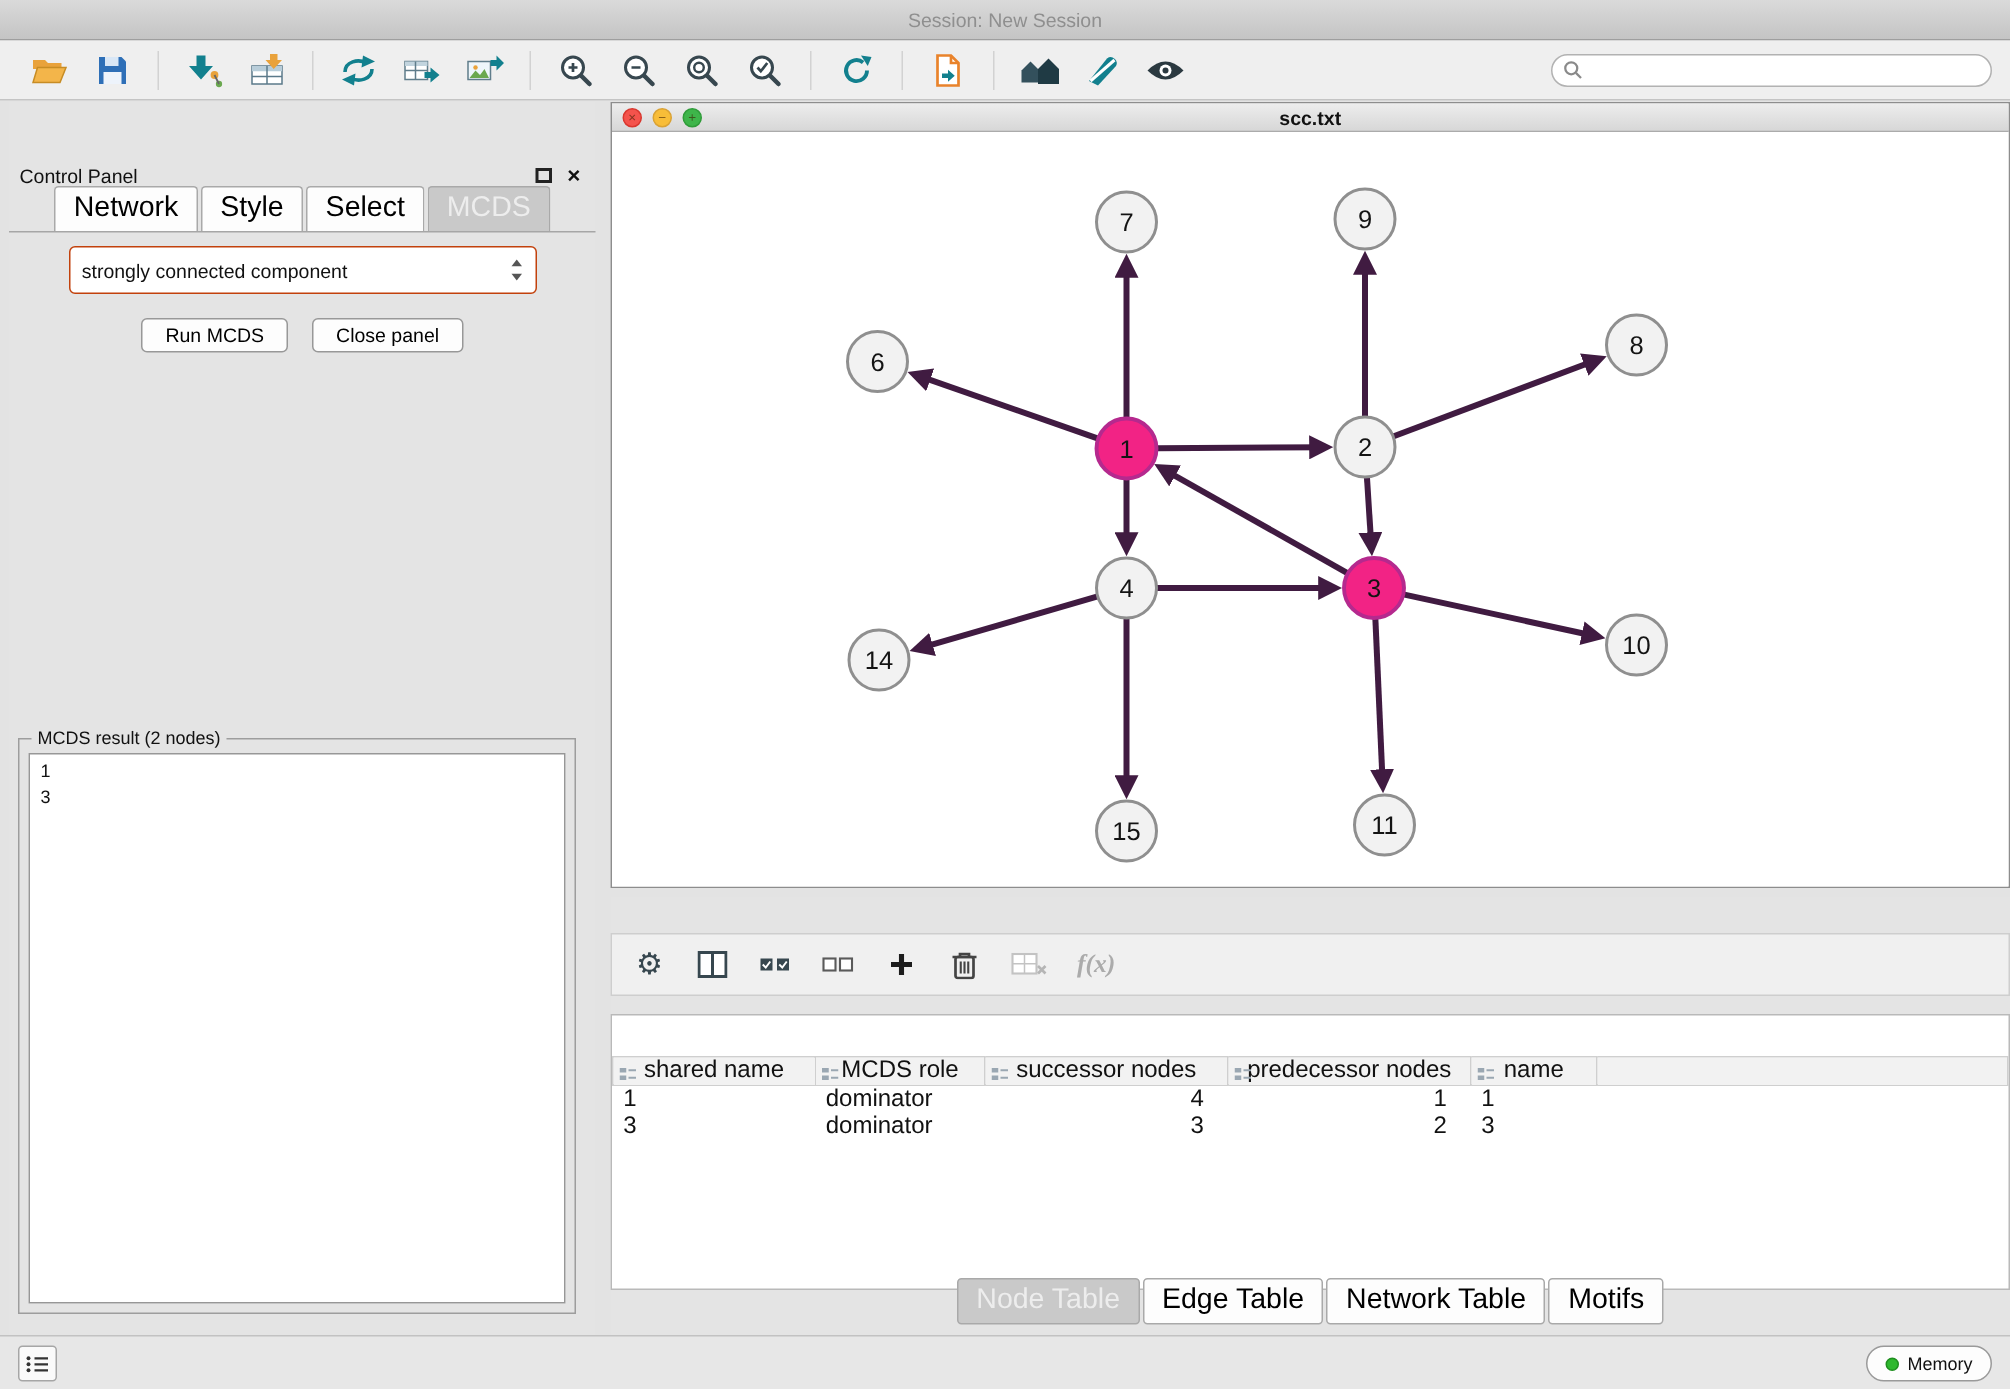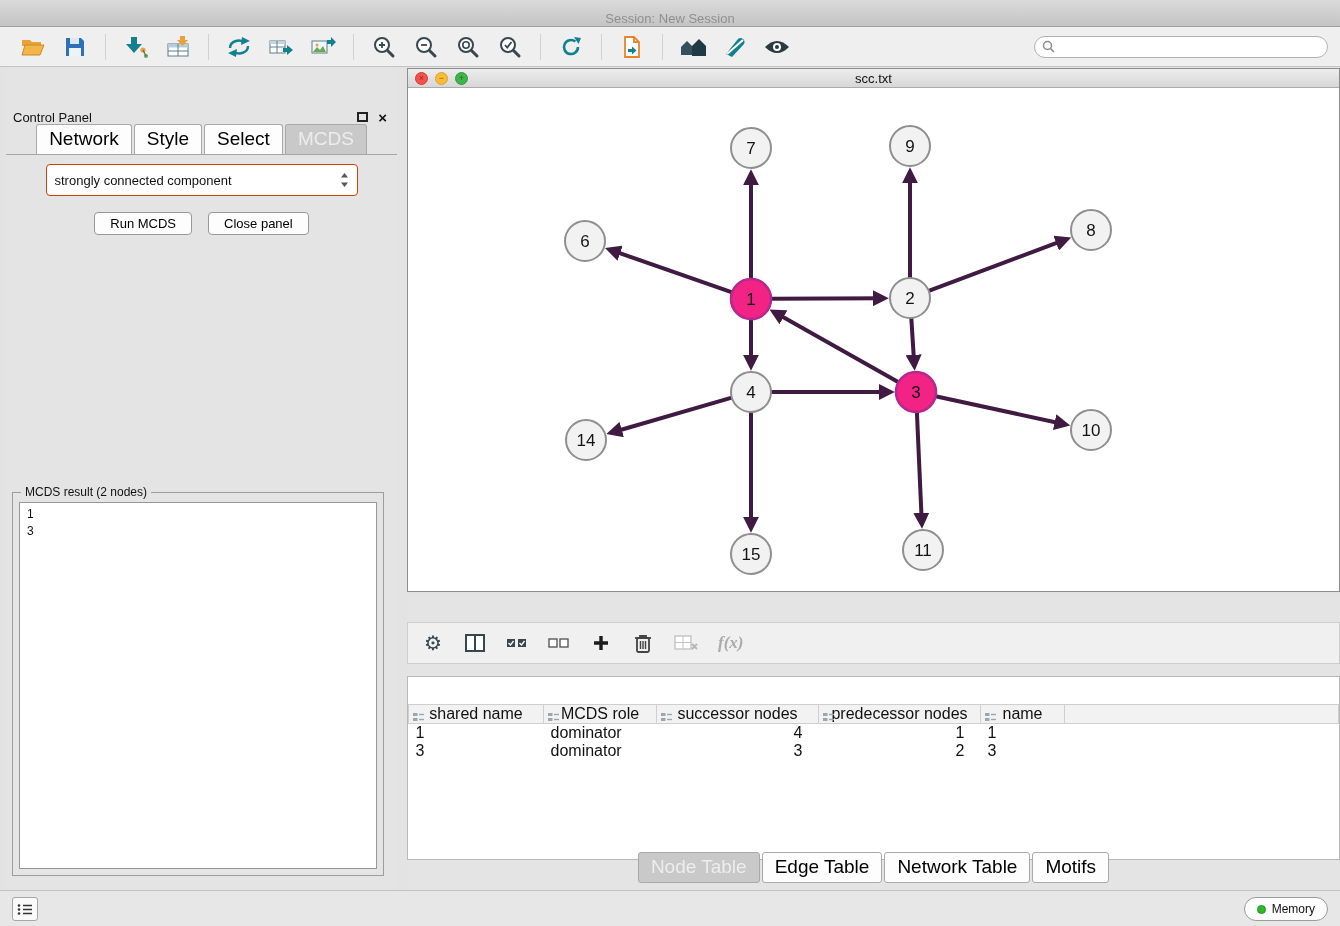--- a/index.html
+++ b/index.html
@@ -1,21 +1,21 @@
 <!DOCTYPE html>
 <html><head>
 <meta charset="utf-8">
 <style>
   * { margin:0; padding:0; box-sizing:border-box; }
   html,body { width:1340px; height:926px; overflow:hidden; }
   body { font-family:"Liberation Sans", sans-serif; background:#e3e3e3; position:relative; font-size:13px; color:#111; }
 
   
   .titlebar { height:27px; background:linear-gradient(#dadada,#c4c4c4); border-bottom:1px solid #9e9e9e;
-              display:flex; align-items:flex-end; justify-content:center; color:#8f8f8f; font-size:13px; }
+              display:flex; align-items:center; justify-content:center; color:#8f8f8f; font-size:13px; }
 
   
   .main-toolbar { position:absolute; top:27px; left:0; right:0; height:40px; background:#efefef;
                   border-bottom:1px solid #c4c4c4; display:flex; align-items:center; padding:0 12px; }
   .tbtn { width:32px; height:32px; display:flex; align-items:center; justify-content:center; margin:0 5px; cursor:default; }
   .sep  { width:1px; height:26px; background:#d2d2d2; margin:0 9px; }
   .search-box { margin-left:auto; width:294px; height:22px; border:1px solid #b2b2b2; border-radius:12px;
                 background:#fff; display:flex; align-items:center; padding:0 7px; }
   .search-box input { border:none; outline:none; flex:1; font-size:12px; background:transparent; margin-left:4px; }
 
@@ -45,21 +45,21 @@
   
   .network-window { position:absolute; left:407px; top:68px; width:933px; height:524px; border:1px solid #8d8d8d; background:#fff; }
   .net-titlebar { height:19px; background:linear-gradient(#ededed,#d7d7d7); border-bottom:1px solid #ababab;
                   display:flex; align-items:center; position:relative; }
   .traffic { display:flex; gap:7px; margin-left:7px; z-index:2; }
   .light { width:13px; height:13px; border-radius:50%; font-size:9px; display:flex; align-items:center; justify-content:center;
            color:rgba(60,30,0,.6); line-height:1; }
   .light.red    { background:#f4534c; border:1px solid #d9372e; }
   .light.yellow { background:#f8bd38; border:1px solid #daa233; }
   .light.green  { background:#3eb54a; border:1px solid #2f9c39; }
-  .net-title { position:absolute; left:0; right:0; text-align:center; font-size:13px; color:#111; }
+  .net-title { position:absolute; left:0; right:0; text-align:center; font-size:13px; color:#111;font-weight:bold; }
   svg.net-canvas { display:block; width:931px; height:503px; background:#fff; }
 
   
   .table-panel { position:absolute; left:407px; top:598px; width:933px; height:292px; background:#e4e4e4; }
   .tp-toolbar { position:absolute; top:24px; left:0; right:0; height:42px; background:#f0f0f0;
                 border:1px solid #cecece; display:flex; align-items:center; padding:0 14px; gap:20px; }
   .tp-icon { display:flex; align-items:center; justify-content:center; min-width:22px; height:24px; }
   .gear-glyph { font-size:20px; color:#37474f; line-height:1; }
   .fx-label { font-family:"Liberation Serif", serif; font-style:italic; font-size:17px; color:#ababab;font-weight:bold; }
 

